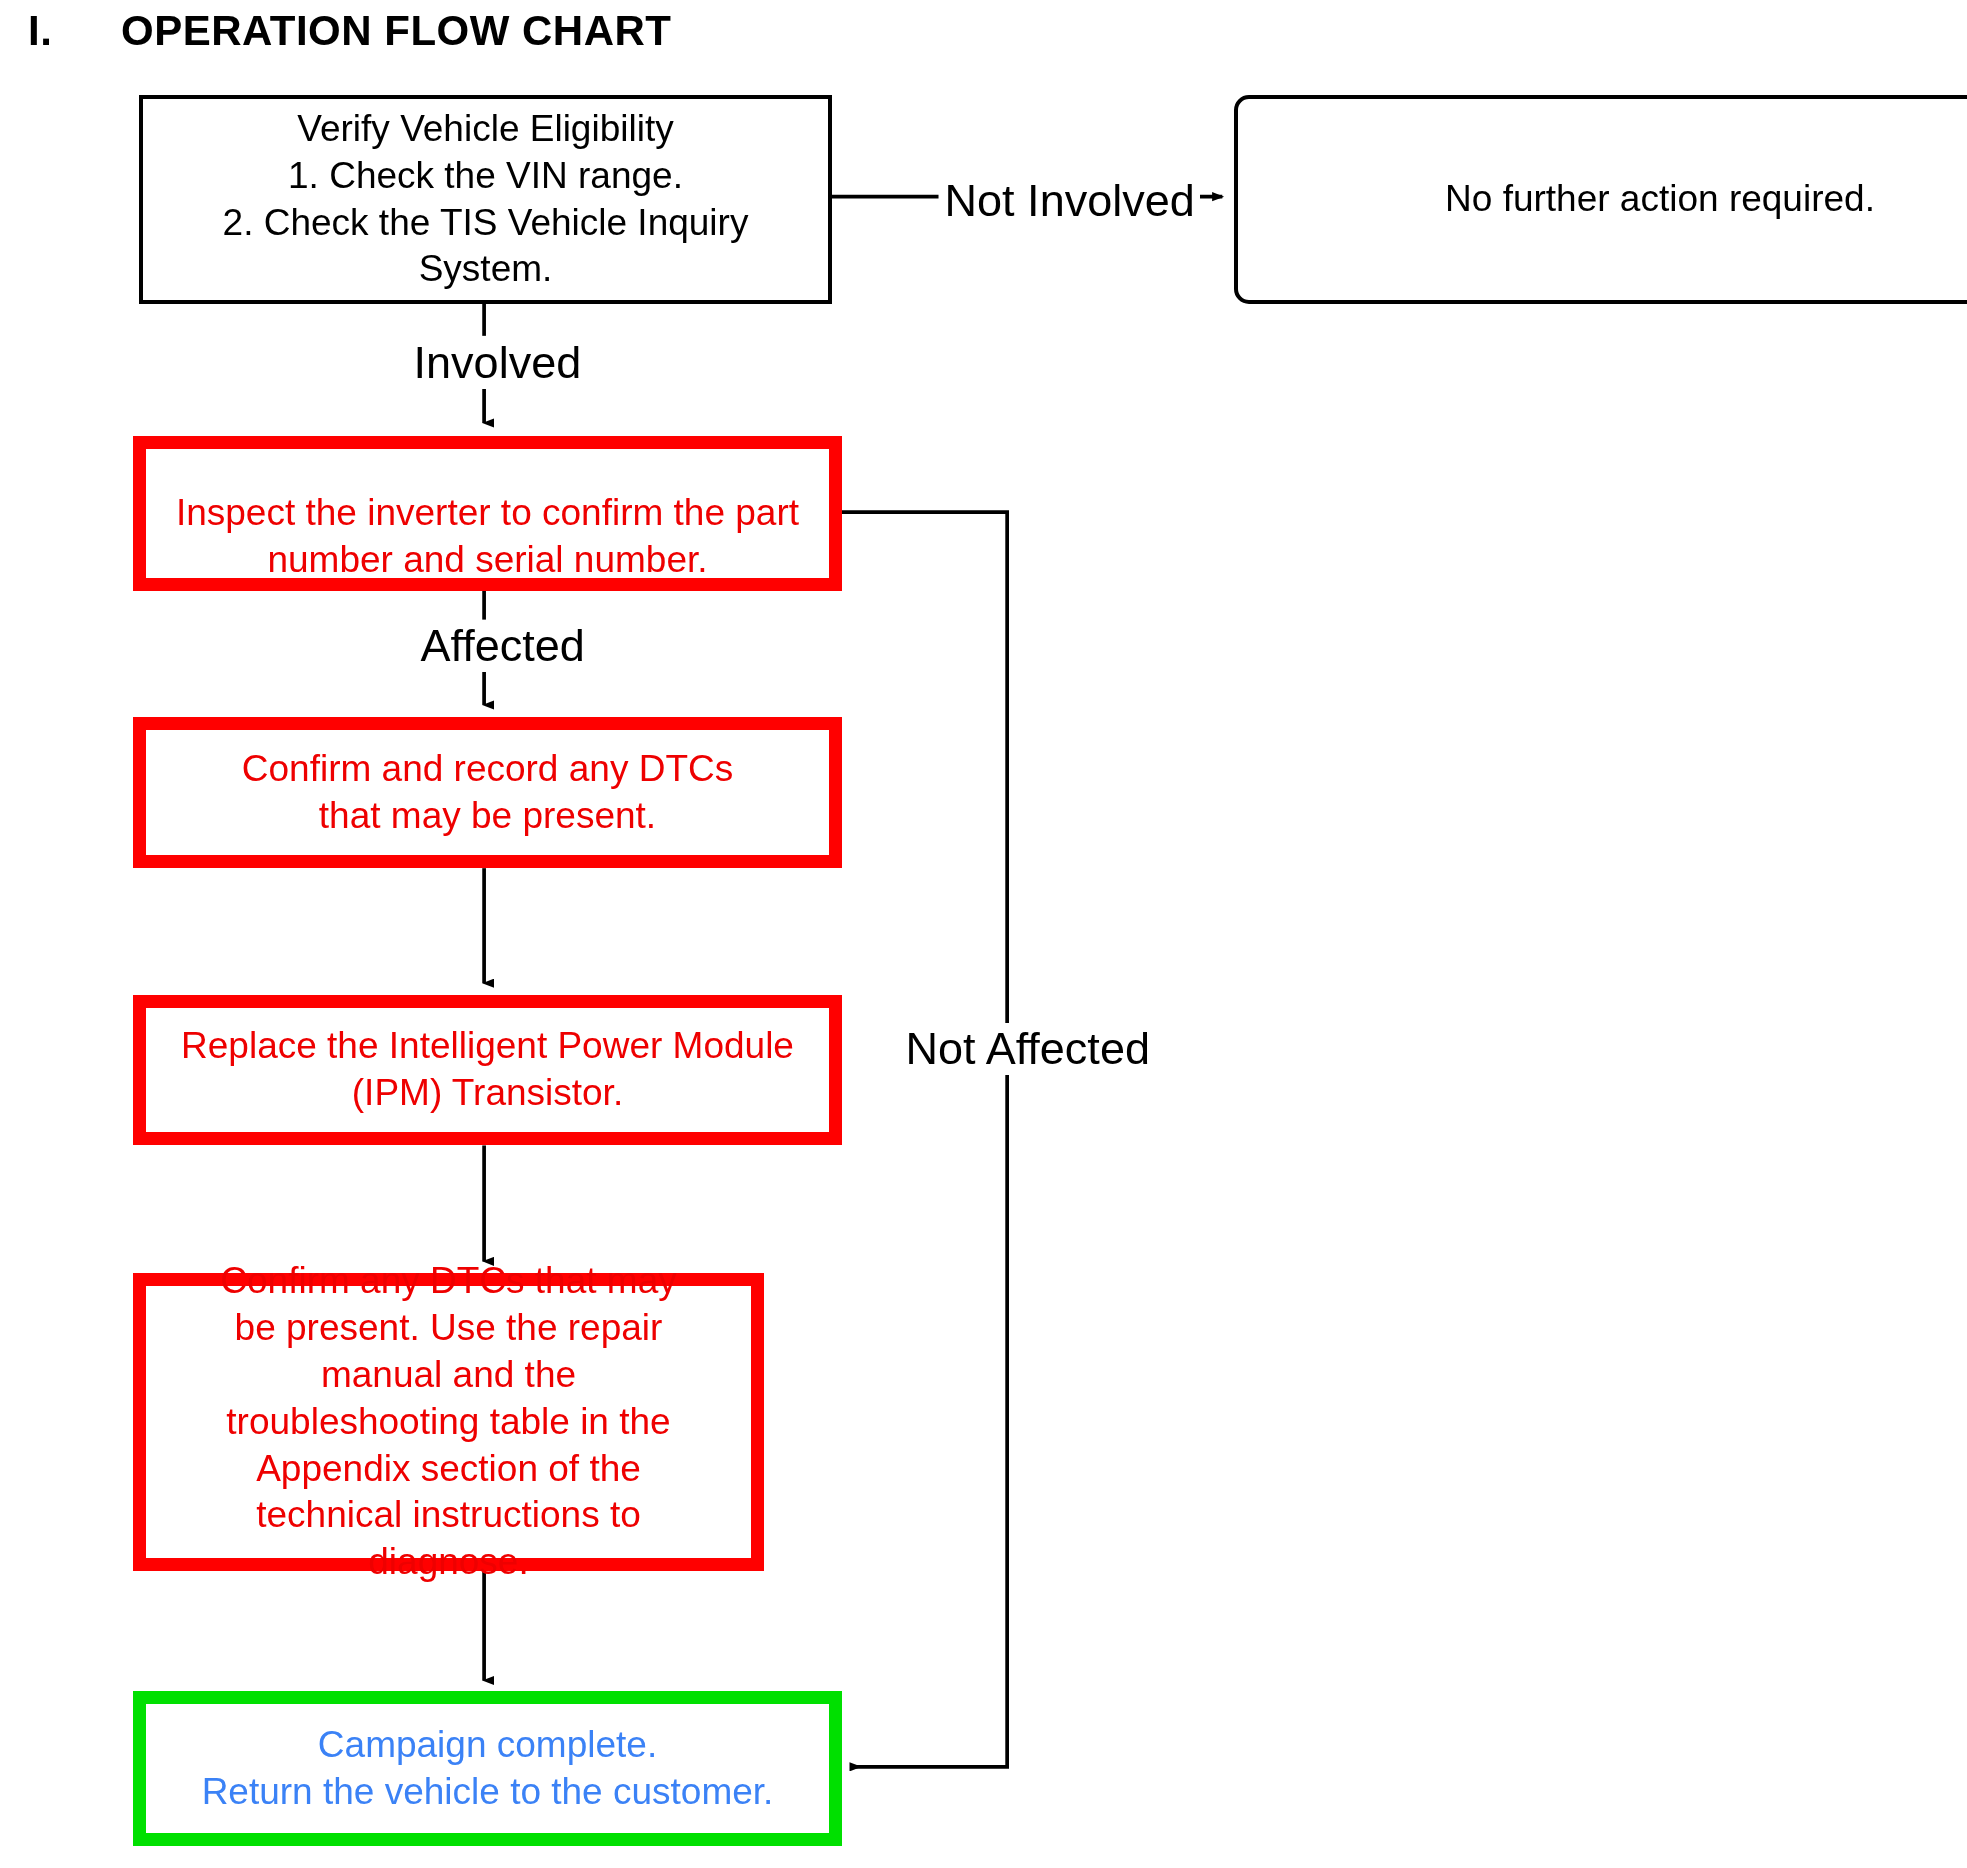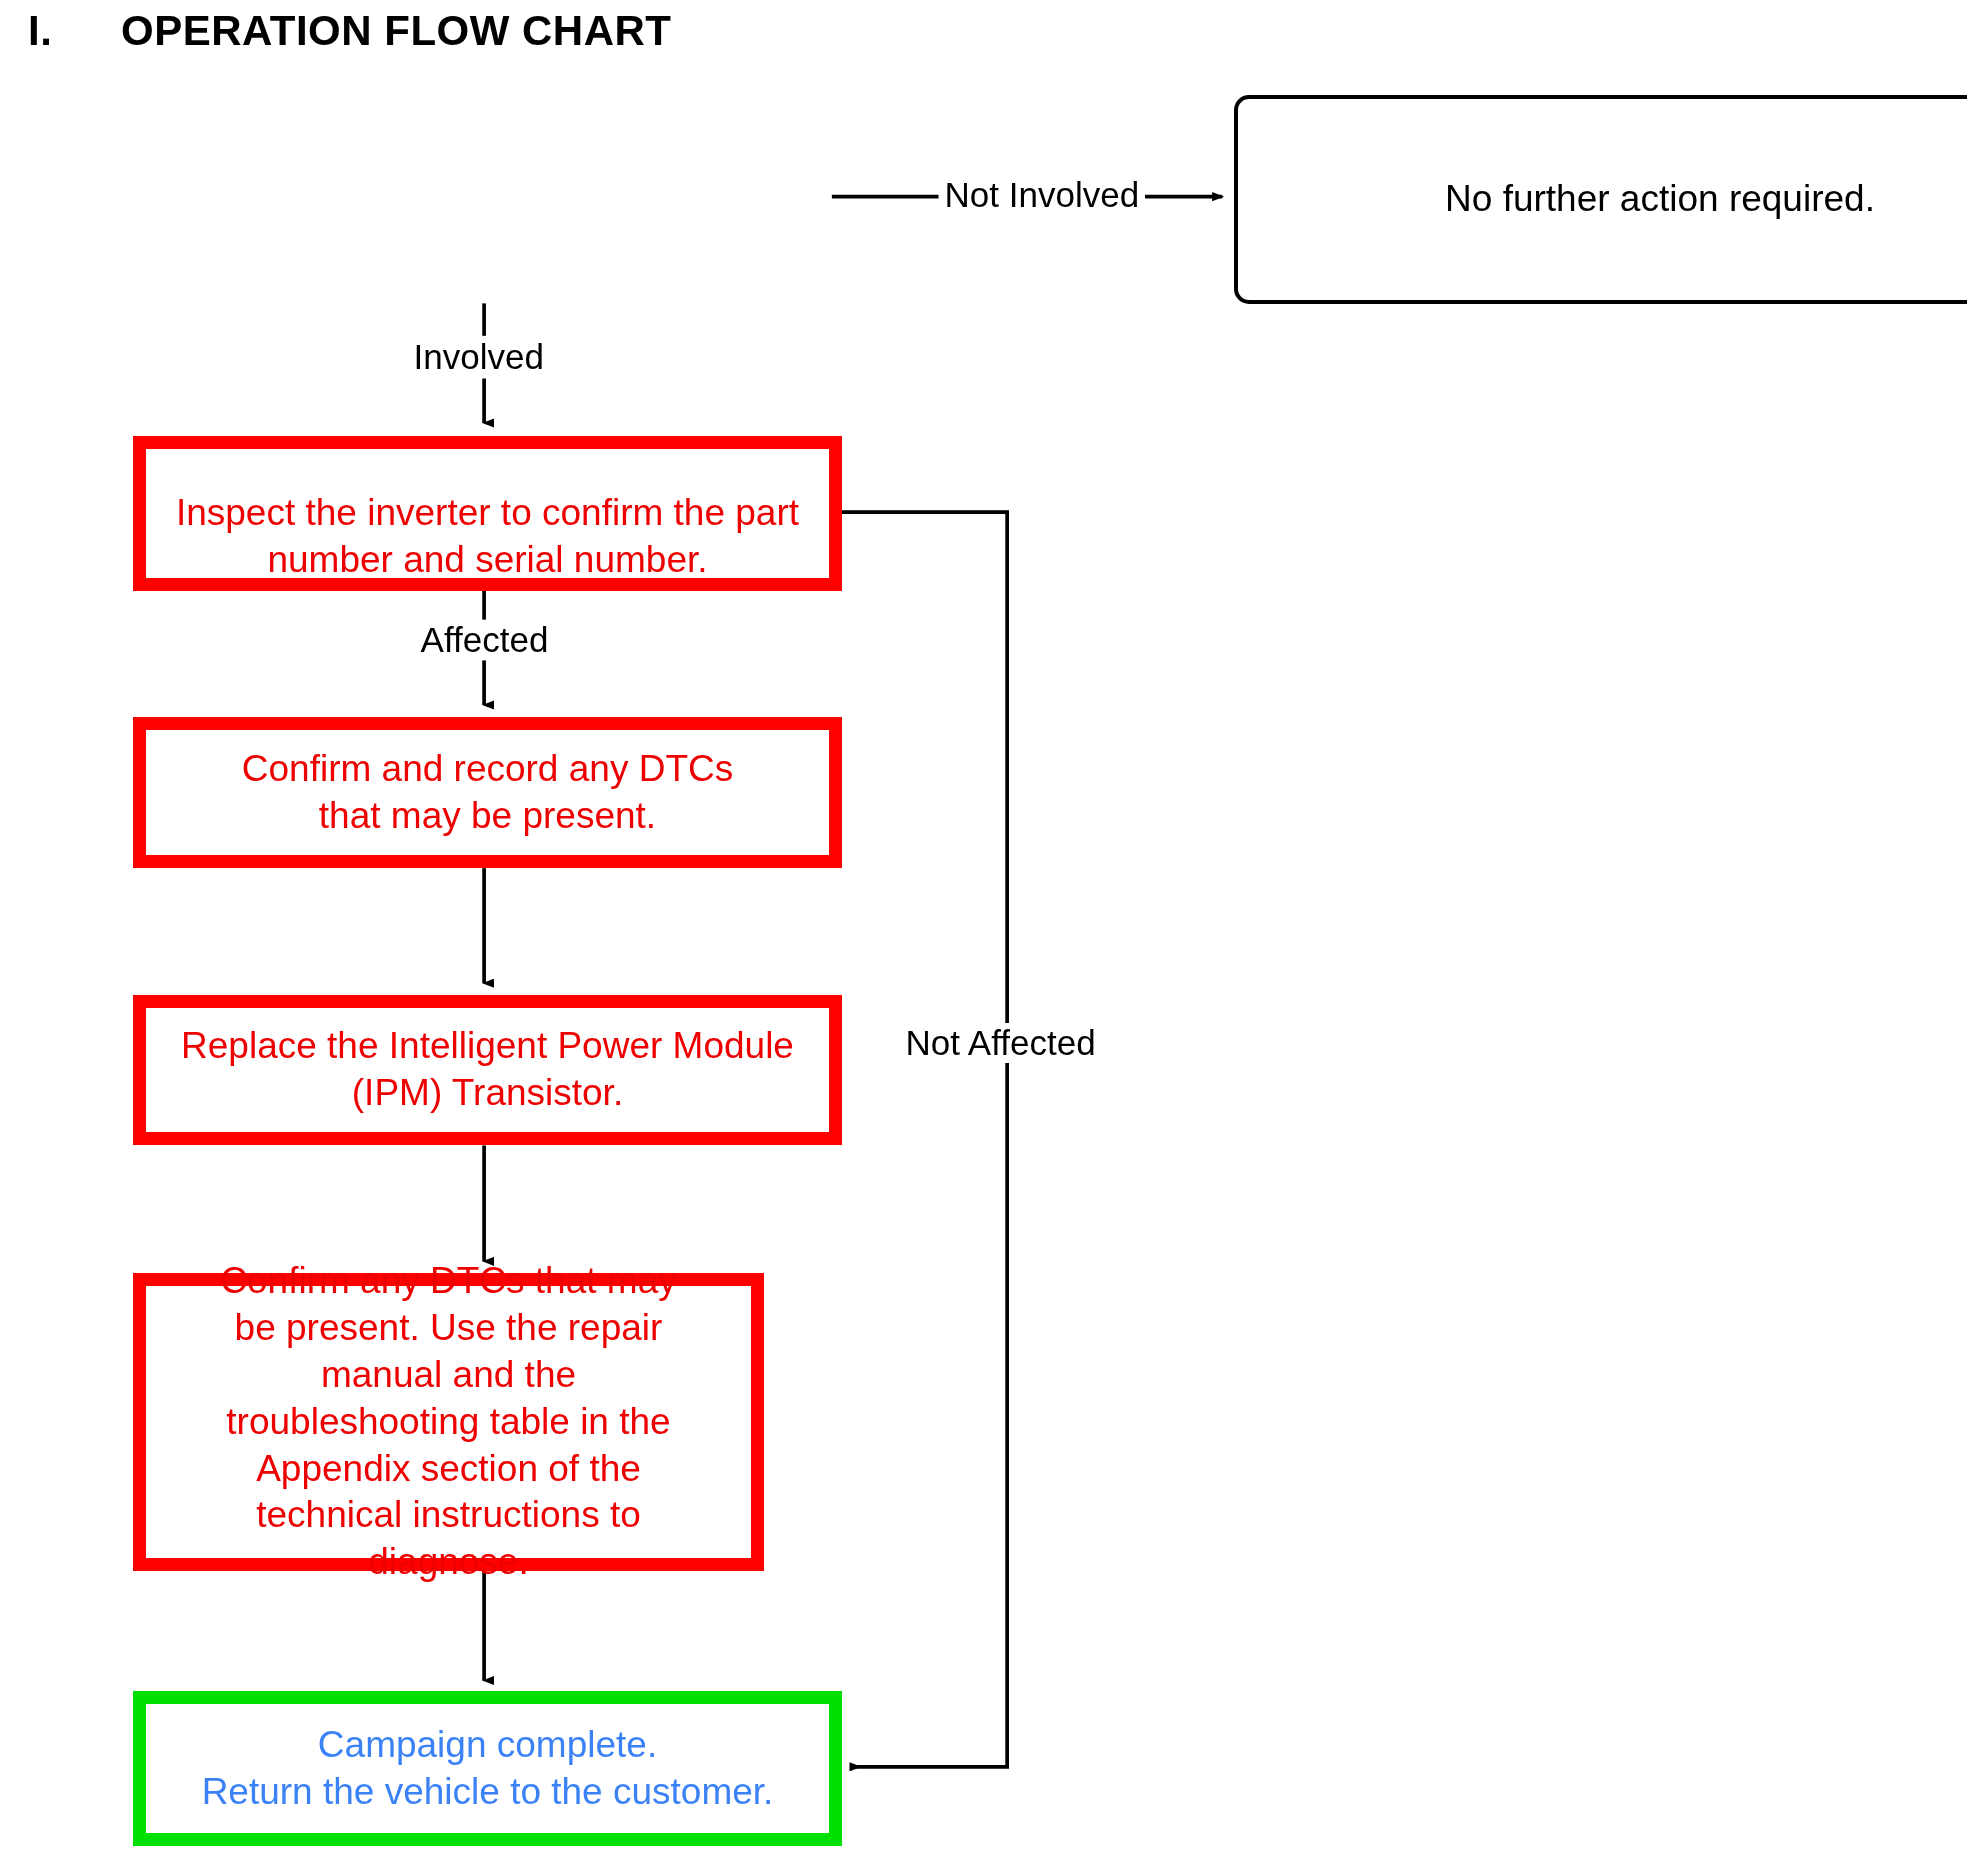--- a/index.html
+++ b/index.html
@@ -55,21 +55,21 @@
     color: #ee0000;
     font-size: 37px;
   }
   .node.green {
     border: 13px solid #00e000;
     color: #3b82f6;
     font-size: 37px;
   }
   .edge-label {
     position: absolute;
-    font-size: 35px;
+    font-size: 45px;
     color: #000000;
     white-space: nowrap;
     background: #ffffff;
     padding: 0 5.6px;
   }
   svg.connectors {
     position: absolute;
     left: 0;
     top: 0;
     width: 1967px;
@@ -124,20 +124,26 @@
 
     <g>
       <line x1="522" y1="1693" x2="522" y2="1812" stroke="#000000" stroke-width="4" marker-end="url(#arrow-down)"></line>
     </g>
 
     <g>
       <path d="M907,552 L1086,552 L1086,1905 L918,1905" fill="none" stroke="#000000" stroke-width="4" marker-end="url(#arrow-left)"></path>
     </g>
   </svg>
 
+  <div class="node black" style="left:139px; top:95px; width:693px; height:209px;">
+    <div class="node-text">Verify Vehicle Eligibility
+1. Check the VIN range.
+2. Check the TIS Vehicle Inquiry
+System.</div>
+  </div>
 
   <div class="node black" style="left:1234px; top:95px; width:852px; height:209px;border-radius:15px;">
     <div class="node-text">No further action required.</div>
   </div>
 
   <div class="node red" style="left:133px; top:436px; width:709px; height:155px;">
     <div class="node-text" style="padding:0 22px; box-sizing:border-box;margin-top:46px;">Inspect the inverter to confirm the part number and serial number.</div>
   </div>
 
   <div class="node red" style="left:133px; top:717px; width:709px; height:151px;">

